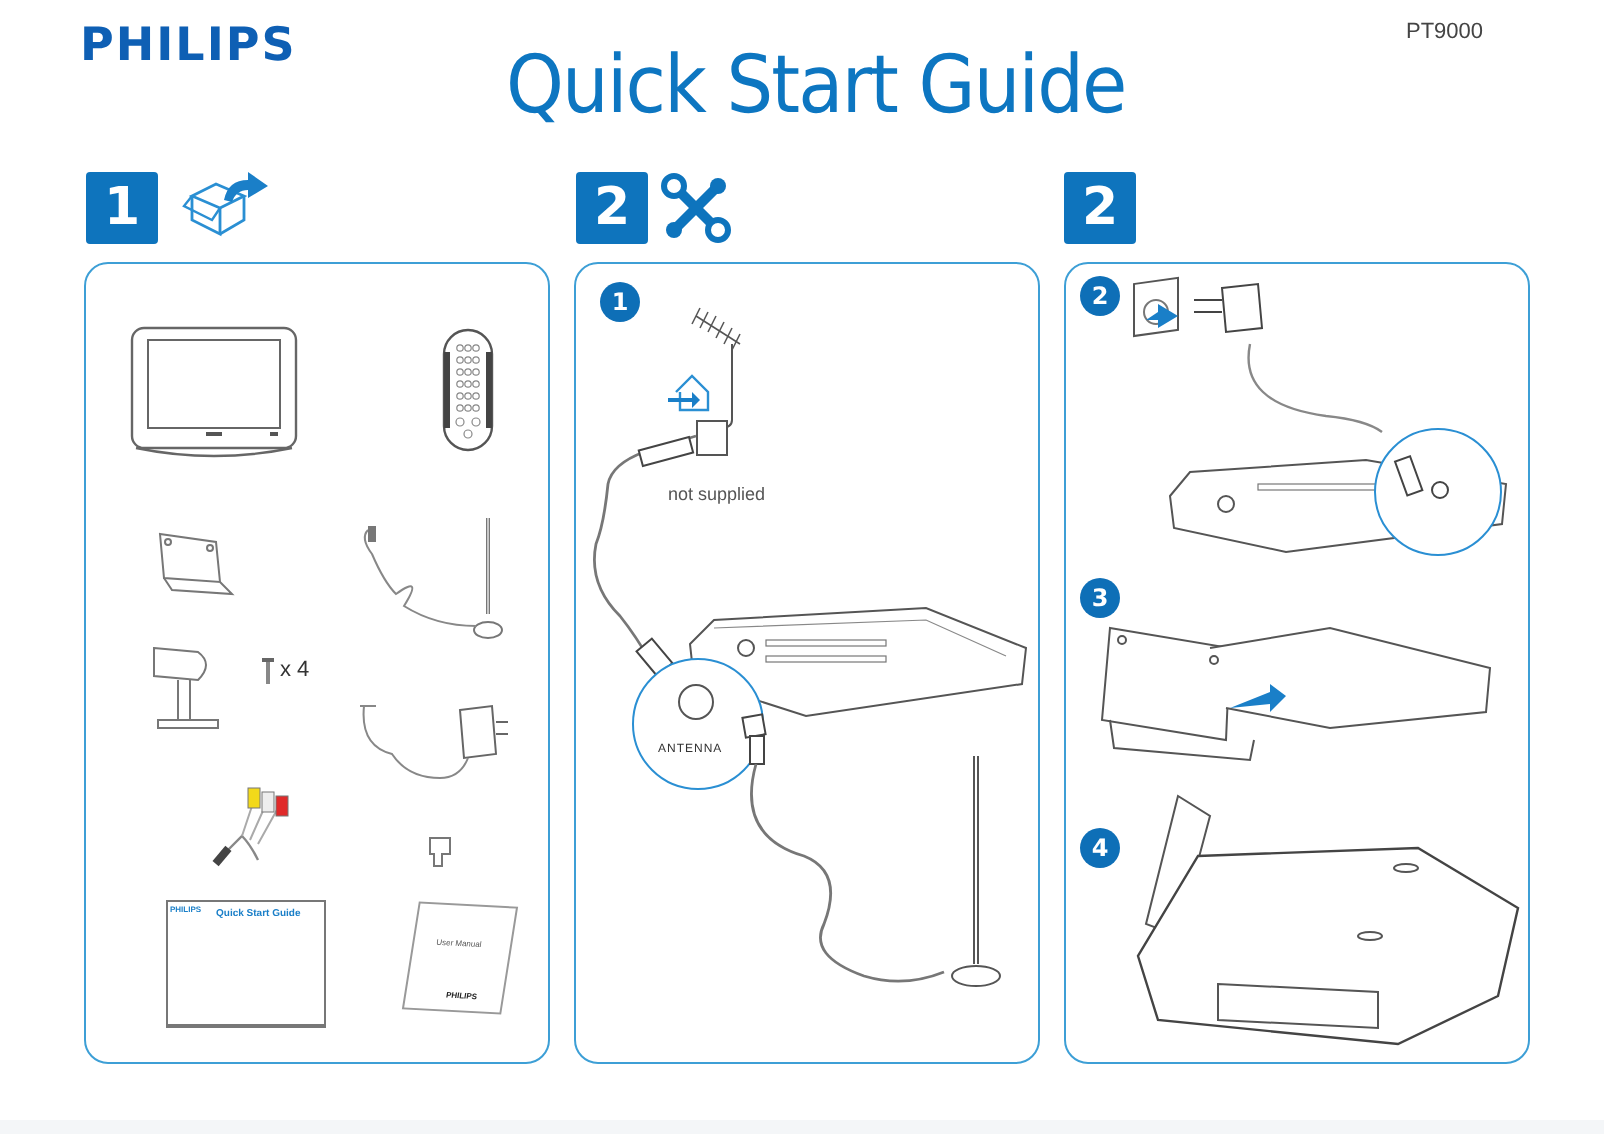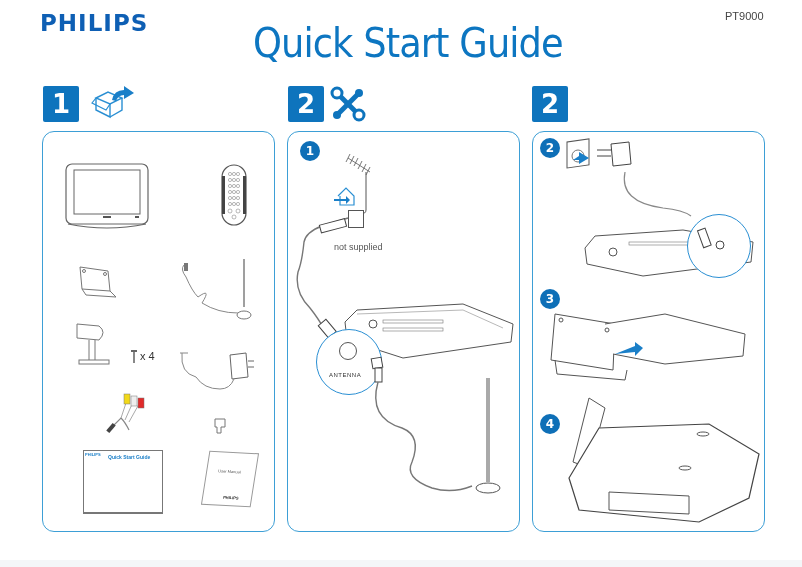--- a/index.html
+++ b/index.html
@@ -1,21 +1,21 @@
 <!DOCTYPE html>
 <html><head>
 <meta charset="utf-8">
 <style>
   html, body { margin:0; padding:0; }
   body { width:802px; height:567px; background:#ffffff; position:relative; overflow:hidden;
          font-family:"Liberation Sans", sans-serif; }
   .abs { position:absolute; }
   .brand { left:40px; top:10px; font-size:23px; font-weight:bold; color:#0b5ed7; letter-spacing:1px;
            font-family:"DejaVu Sans", sans-serif; color:#0e5fb4; }
-  .model { left:725px; top:10px; font-size:11px; color:#444; }
+  .model { left:703px; top:10px; font-size:11px; color:#444; }
   .title { left:253px; top:20px; font-size:40px; color:#0d76c1; font-weight:normal;
            font-family:"DejaVu Sans", sans-serif; letter-spacing:-1px; transform:scaleX(0.92); transform-origin:left top; }
   .stepnum { width:36px; height:36px; background:#0e74bd; color:#fff; font-size:26px; font-weight:bold;
              display:flex; align-items:center; justify-content:center; border-radius:2px;
              font-family:"DejaVu Sans", sans-serif; }
   .panel { border:1.5px solid #3d9fd6; border-radius:12px; background:#fff; box-sizing:border-box; }
   .badge { width:20px; height:20px; border-radius:50%; background:#0e6fb7; color:#fff; font-weight:bold;
            font-size:12px; display:flex; align-items:center; justify-content:center;
            font-family:"DejaVu Sans", sans-serif; }
   .small-text { font-size:9px; color:#555; }
@@ -120,21 +120,21 @@
 
   <div class="abs" style="left:32px;top:190px;">
     <svg width="38" height="46" viewBox="0 0 38 46">
       <path d="M2 2 L24 4 Q32 10 24 18 L2 16 Z" fill="#fff" stroke="#777" stroke-width="1"></path>
       <line x1="14" y1="18" x2="14" y2="38" stroke="#777"></line>
       <line x1="20" y1="18" x2="20" y2="38" stroke="#777"></line>
       <rect x="4" y="38" width="30" height="4" fill="#fff" stroke="#777"></rect>
     </svg>
   </div>
 
-  <div class="abs" style="left:88px;top:218px;display:flex;gap:3px;">
+  <div class="abs" style="left:88px;top:197px;display:flex;gap:3px;">
     <svg width="6" height="14" viewBox="0 0 6 14">
         <rect x="2" y="1" width="2" height="12" fill="#888"></rect>
         <rect x="0" y="0" width="6" height="2" fill="#666"></rect>
       </svg>
     <span style="font-size:11px;color:#333;">x 4</span>
   </div>
 
   <div class="abs" style="left:133px;top:217px;">
     <svg width="80" height="60" viewBox="0 0 80 60">
       <path d="M54 6 L70 4 L72 28 L56 30 Z" fill="#fff" stroke="#666"></path>

